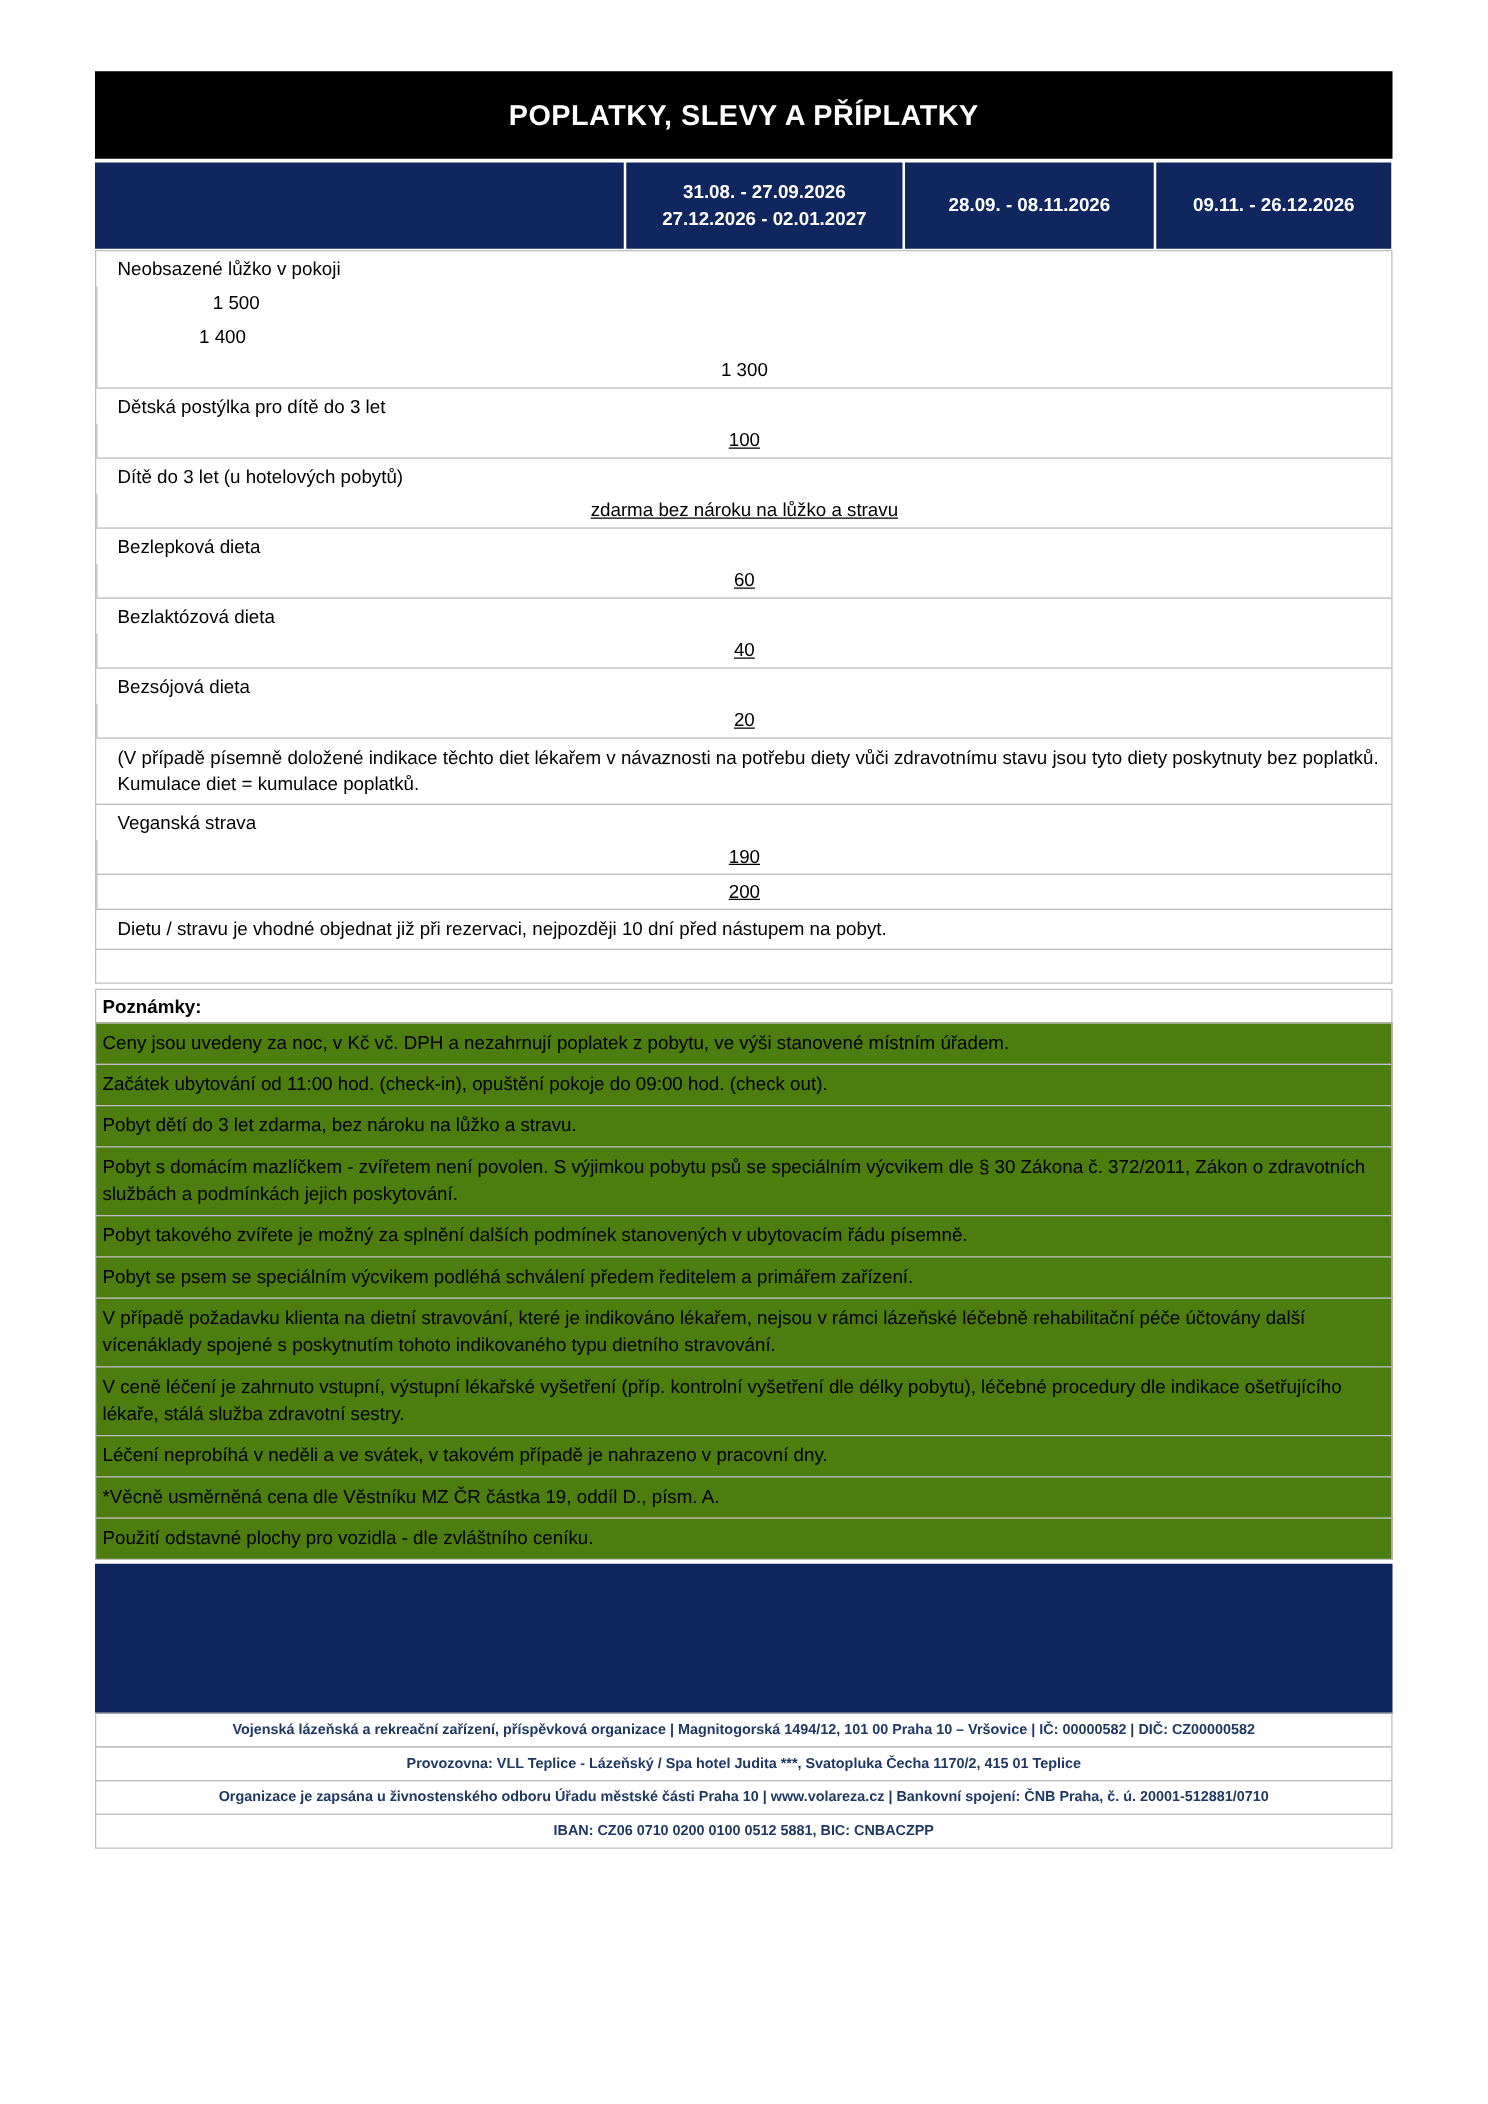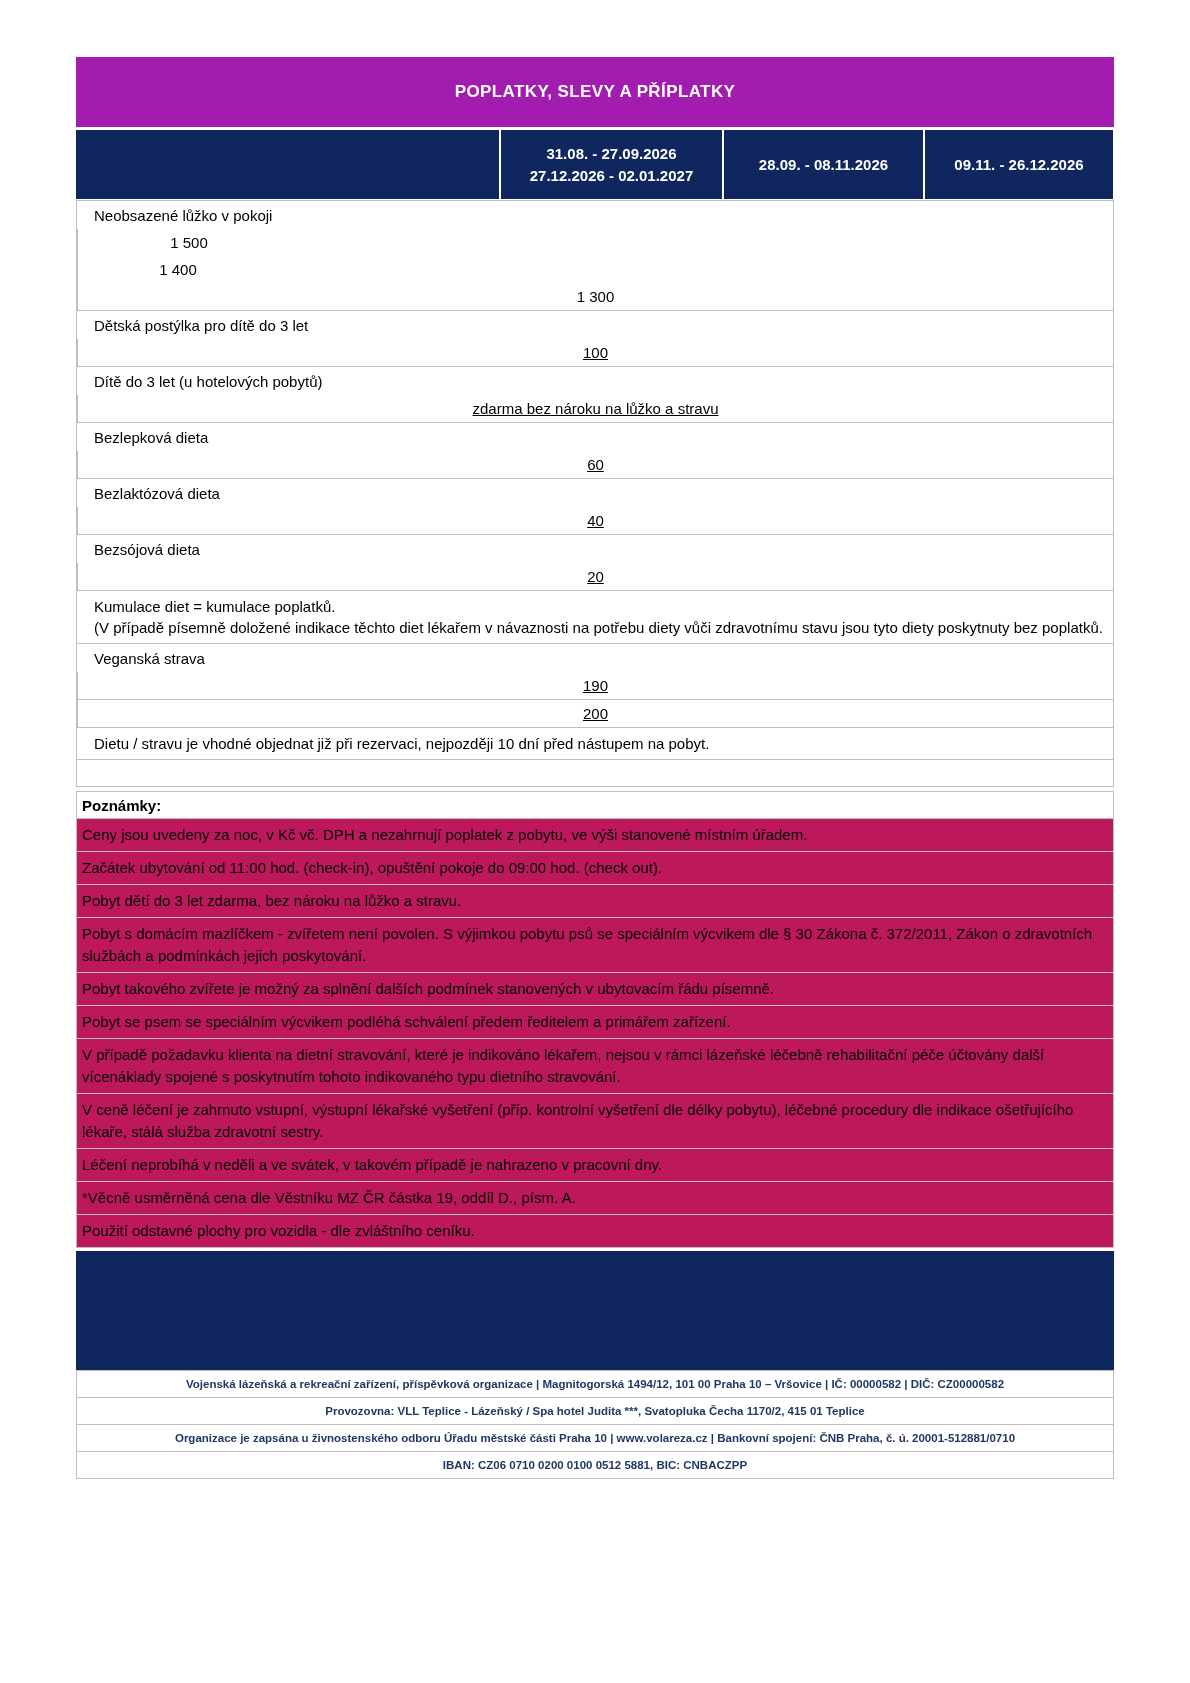--- a/index.html
+++ b/index.html
@@ -6,23 +6,23 @@
   html,body { background:#ffffff; }
   body {
     width:1190px; height:1683px;
     font-family:"Liberation Sans","DejaVu Sans",sans-serif;
     color:#000; font-size:15px; position:relative; overflow:hidden;
   }
   .doc { width:1038px; margin:57px 0 0 76px; }
 
   
   .title-bar {
-    height:70px; background:#a21caf; color:#fff;
+    height:70px; background:#000000; color:#fff;
     display:flex; align-items:center; justify-content:center;
-    font-weight:bold; font-size:17px; letter-spacing:.4px;
+    font-weight:bold; font-size:23px; letter-spacing:.4px;
     margin-bottom:3px;
   }
 
   
   .hdr-row { display:flex; height:69px; margin-bottom:2px; }
   .hcell {
     background:#10265f; color:#fff; font-weight:bold; font-size:15px;
     display:flex; flex-direction:column; align-items:center; justify-content:center;
     text-align:center; line-height:22px;
   }
@@ -52,21 +52,21 @@
   .emptyrow { border:1px solid #bfbfbf; margin-top:-1px; height:28px; background:#fff; }
 
   
   .notes { margin-top:4px; }
   .notes-heading {
     border:1px solid #bfbfbf; padding:4px 6px 3px 5px; font-weight:bold;
     line-height:19px; min-height:27px;
   }
   .note-row {
     border:1px solid #bfbfbf; margin-top:-1px; padding:5px 8px 5px 5px;
-    line-height:22px; min-height:29px; background:#be185d;
+    line-height:22px; min-height:29px; background:#4d7c0f;
   }
 
   
   .footer-block { height:120px; background:#10265f; margin-top:3px; }
   .footer-row {
     border:1px solid #bfbfbf; margin-top:-1px; min-height:28px;
     display:flex; align-items:center; justify-content:center; text-align:center;
     font-size:11.5px; color:#1f3864; padding:4px 6px; line-height:14px;font-weight:bold;
   }
 </style>
@@ -119,22 +119,22 @@
     <div class="lbl">Bezlaktózová dieta</div>
     <div class="val vspan">40</div>
   </div>
 
   <div class="trow">
     <div class="lbl">Bezsójová dieta</div>
     <div class="val vspan">20</div>
   </div>
 
   <div class="fullrow">
+    <div>(V případě písemně doložené indikace těchto diet lékařem v návaznosti na potřebu diety vůči zdravotnímu stavu jsou tyto diety poskytnuty bez poplatků.</div>
     <div>Kumulace diet = kumulace poplatků.</div>
-    <div>(V případě písemně doložené indikace těchto diet lékařem v návaznosti na potřebu diety vůči zdravotnímu stavu jsou tyto diety poskytnuty bez poplatků.</div>
   </div>
 
   <div class="trow">
     <div class="lbl">Veganská strava</div>
     <div class="val vspan">190</div>
   </div>
 
   <div class="trow">
     <div class="val vspan">200</div>
   </div>

